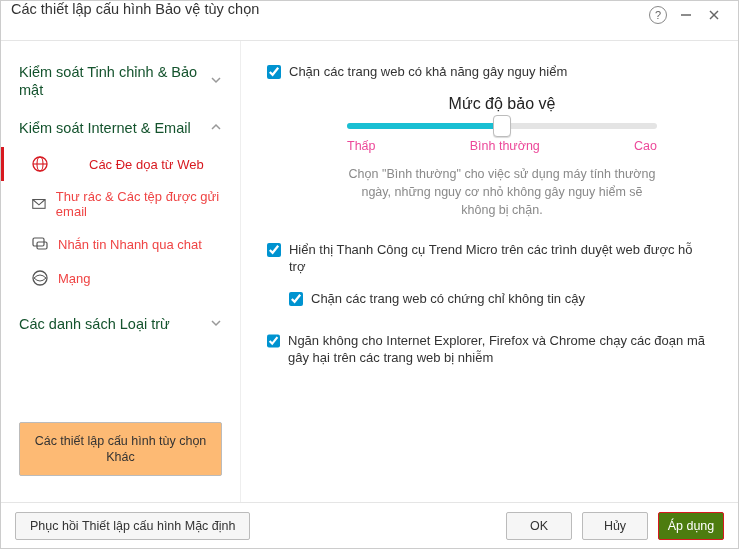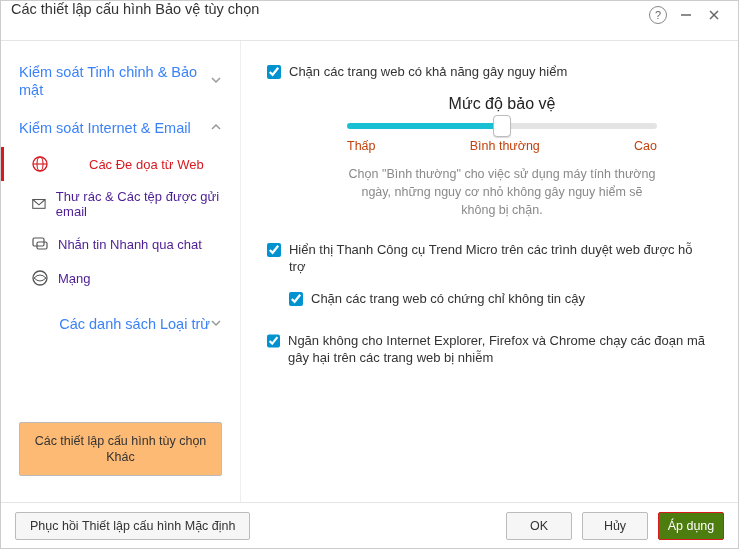--- a/index.html
+++ b/index.html
@@ -9,43 +9,43 @@
 .titlebar { height: 40px; display: flex; align-items: flex-start; padding: 0 10px; border-bottom: 1px solid #e5e5e5; }
 .titlebar .title { font-size: 14.5px; color: #333; flex: 1; }
 .titlebar .tbtn { width: 28px; height: 28px; display: flex; align-items: center; justify-content: center; color: #666; cursor: pointer; }
 .titlebar .tbtn svg { width: 14px; height: 14px; }
 .helpcircle { border: 1.4px solid #888; border-radius: 50%; width: 18px; height: 18px; display:flex; align-items:center; justify-content:center; font-size: 11px; color:#666; }
 
 .body { flex: 1; display: flex; min-height: 0; }
 .sidebar { width: 240px; border-right: 1px solid #eee; padding: 12px 0; position: relative; display:flex; flex-direction:column; }
 .navgroup { }
 .navhead { display: flex; align-items: center; padding: 10px 18px; cursor: pointer; }
-.navhead .label { font-size: 14.5px; color: #3b82f6; flex: 1; line-height: 1.25; }
+.navhead .label { font-size: 14.5px; color: #14532d; flex: 1; line-height: 1.25; }
 .chev { color: #999; }
 .chev svg { width: 12px; height: 12px; }
-.subitem { display:flex; align-items:center; padding: 8px 10px 8px 30px; font-size: 13px; color: #4c1d95; cursor:pointer; gap: 9px; }
+.subitem { display:flex; align-items:center; padding: 8px 10px 8px 30px; font-size: 13px; color: #ef4444; cursor:pointer; gap: 9px; }
 .subitem .sicon { width: 18px; height:18px; display:flex; align-items:center; justify-content:center; color:#555; }
 .subitem.active { color: #d71920; position: relative; gap: 40px; }
 .subitem.active::before { content:""; position:absolute; left:0; top:0; bottom:0; width:3px; background:#d71920; }
 .subitem.active .sicon { color: #d71920; }
 
 .sidebar-bottom { margin-top: auto; padding: 14px 18px; }
 .sidebar-bottom button { width: 100%; padding: 10px 8px; font-size: 12.5px; background:#fdba74; border:1px solid #bbb; border-radius:2px; color:#333; cursor:pointer; line-height: 1.3; }
 
 .content { flex:1; padding: 22px 26px 10px 26px; overflow:auto; font-size: 13px; color:#333; }
 .chk { display:flex; align-items:flex-start; gap:8px; margin-bottom: 14px; }
 .chk input { margin-top: 2px; accent-color: #0093d0; width:14px; height:14px; }
 .chk .lbl { line-height: 1.35; }
 .indent1 { margin-left: 22px; }
 .slider-block { margin: 6px 0 22px 80px; width: 310px; text-align:center; }
 .slider-title { font-size: 16px; color:#222; margin-bottom: 10px; }
 .track { position:relative; height: 6px; background:#e4e4e4; border-radius:3px; }
 .track .fill { position:absolute; left:0; top:0; bottom:0; width:50%; background:#19bfd3; border-radius:3px 0 0 3px; }
 .knob { position:absolute; left:50%; top:50%; transform:translate(-50%,-50%); width:18px; height:22px; background:#fff; border:1px solid #bcbcbc; border-radius:4px; box-shadow: 0 1px 1px rgba(0,0,0,.15); cursor:grab; }
-.ticks { display:flex; justify-content:space-between; margin-top:10px; font-size:12.5px; color:#c2410c; }
+.ticks { display:flex; justify-content:space-between; margin-top:10px; font-size:12.5px; color:#ec4899; }
 .hint { margin-top: 12px; color:#8a8a8a; font-size:12.5px; line-height:1.45; }
 
 .footer { height: 46px; border-top: 1px solid #e5e5e5; display:flex; align-items:center; padding: 0 14px; gap:10px; }
 .footer .spacer { flex:1; }
 .fbtn { padding: 6px 2px; font-size: 12.5px; border:1px solid #bbb; background:#f6f6f6; border-radius:2px; color:#333; cursor:pointer; min-width: 66px; }
 .fbtn.primary { background:#4d7c0f; border-color:#d71920; color:#fff; }
 .restore { padding: 6px 14px; }
 </style>
 </head>
 <body>
@@ -127,21 +127,21 @@
             <svg viewBox="0 0 18 18">
                 <circle cx="9" cy="9" r="7" fill="none" stroke="currentColor" stroke-width="1.3"></circle>
                 <path d="M3 9 Q9 3 15 9 M3 9 Q9 15 15 9" fill="none" stroke="currentColor" stroke-width="1"></path>
               </svg>
           </span>
           <span>Mạng</span>
         </div>
       </div>
 
       <div class="navgroup">
-        <div class="navhead" style="margin-top:10px;text-align:right;">
+        <div class="navhead" style="margin-top:10px;">
           <div class="label">Các danh sách Loại trừ</div>
           <span class="chev"><svg viewBox="0 0 12 12">
                 <polyline points="2,4 6,8 10,4" fill="none" stroke="#999" stroke-width="1.5"></polyline>
               </svg></span>
         </div>
       </div>
 
       <div class="sidebar-bottom">
         <button>Các thiết lập cấu hình tùy chọn Khác</button>
       </div>

